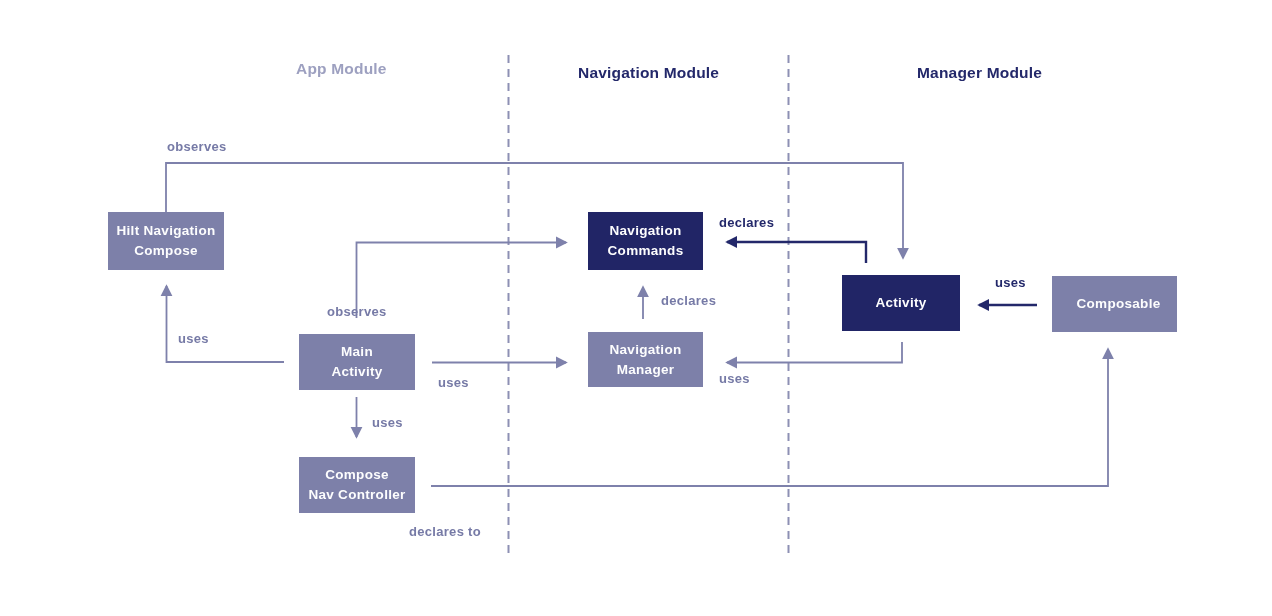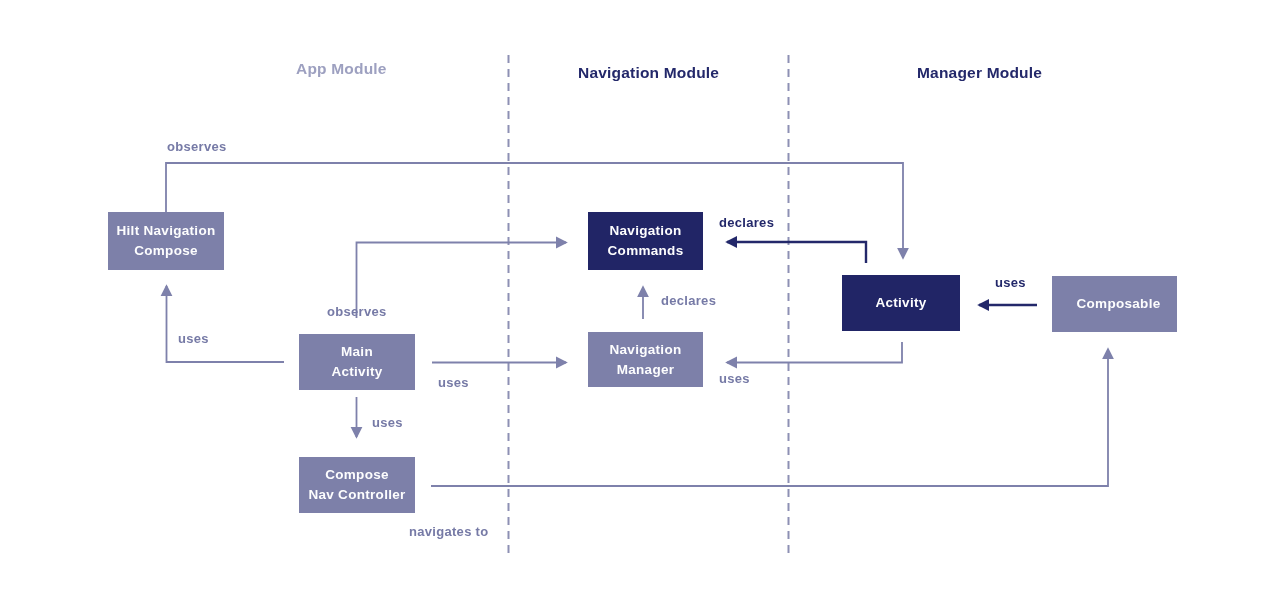--- a/index.html
+++ b/index.html
@@ -121,19 +121,19 @@
   <div class="node slate" style="left:588px; top:332px; width:115px; height:55px;">Navigation
 Manager</div>
   <div class="node navy" style="left:842px; top:275px; width:118px; height:56px;">Activity</div>
   <div class="node slate" style="left:1052px; top:276px; width:117px; height:56px;padding-left:8px;">Composable</div>
 
   <div class="edge-label" style="left:167px; top:139px;">observes</div>
   <div class="edge-label" style="left:178px; top:331px;">uses</div>
   <div class="edge-label" style="left:285px; top:304px;margin-left:42px;">observes</div>
   <div class="edge-label" style="left:438px; top:375px;">uses</div>
   <div class="edge-label" style="left:372px; top:415px;">uses</div>
-  <div class="edge-label" style="left:409px; top:524px;">navigates to</div>
+  <div class="edge-label" style="left:409px; top:524px;">declares to</div>
   <div class="edge-label" style="left:661px; top:293px;">declares</div>
   <div class="edge-label dark" style="left:719px; top:215px;">declares</div>
   <div class="edge-label" style="left:719px; top:371px;">uses</div>
   <div class="edge-label dark" style="left:995px; top:275px;">uses</div>
 
 </div>
 
 </body></html>

